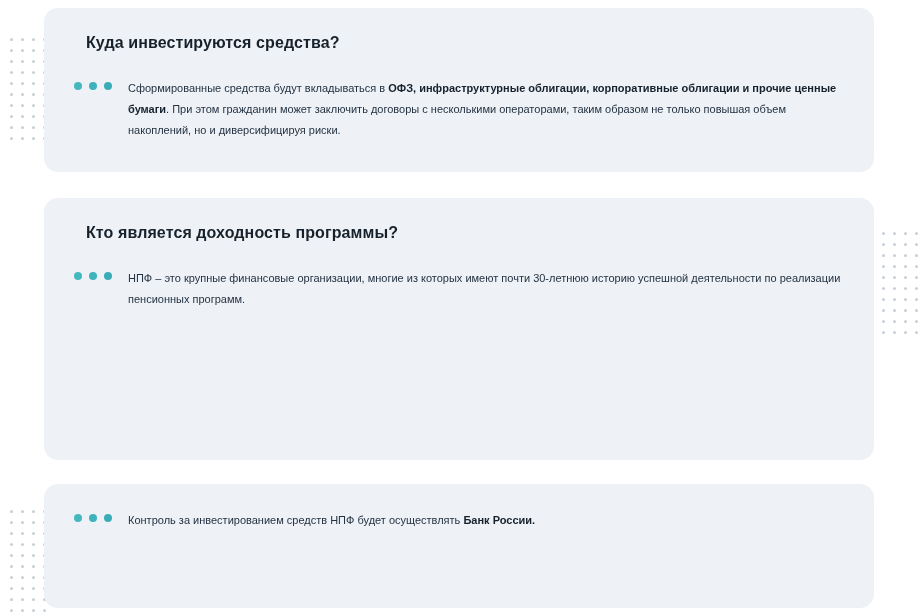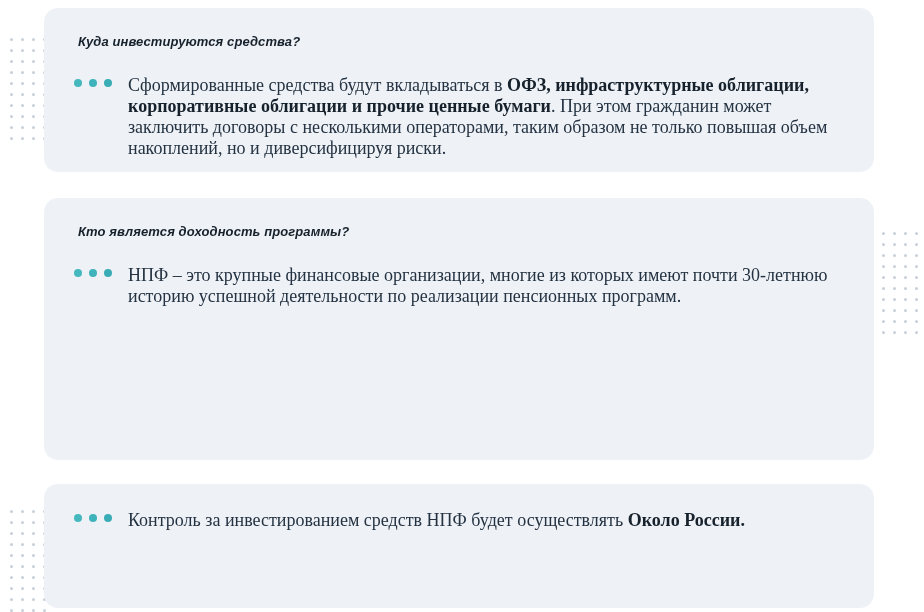--- a/index.html
+++ b/index.html
@@ -51,26 +51,25 @@
     background: #eef2f7;
     border-radius: 14px;
     box-sizing: border-box;
     padding: 26px 30px 26px 30px;
   }
   .card-1 { top: 8px;   height: 164px; }
   .card-2 { top: 198px; height: 262px; }
   .card-3 { top: 484px; height: 124px; }
 
   .card h2 {
-    margin: 0 0 26px 4px;
-    font-size: 13px;
+    margin: 0 0 26px 12px;
+    font-size: 16px;
     font-weight: bold;
     letter-spacing: 0.1px;
     color: #17212b;
-    font-style: italic;
   }
 
   .row {
     display: flex;
     align-items: flex-start;
   }
 
   .bullets {
     flex: 0 0 auto;
     display: flex;
@@ -85,24 +84,23 @@
     height: 8px;
     border-radius: 50%;
     background: #45b8bd;
     display: block;
   }
   .bullets span.b2 { background: #3fb3bb; }
   .bullets span.b3 { background: #3aacb6; }
 
   .body {
     flex: 1 1 auto;
-    font-size: 18px;
+    font-size: 11px;
     line-height: 21px;
     color: #243241;
-    font-family: Liberation Serif, serif;
   }
   .body p {
     margin: 0 0 20px 0;
   }
   .body p:last-child {
     margin-bottom: 0;
   }
   .body b {
     font-weight: bold;
     color: #16212c;
@@ -269,18 +267,18 @@
   </section>
 
   <section class="card card-3">
     <div class="row">
       <div class="bullets">
         <span class="b1"></span>
           <span class="b2"></span>
           <span class="b3"></span>
       </div>
       <div class="body">
-        <p>Контроль за инвестированием средств НПФ будет осуществлять <b>Около России.</b></p>
+        <p>Контроль за инвестированием средств НПФ будет осуществлять <b>Банк России.</b></p>
       </div>
     </div>
   </section>
 
 </div>
 
 </body></html>

